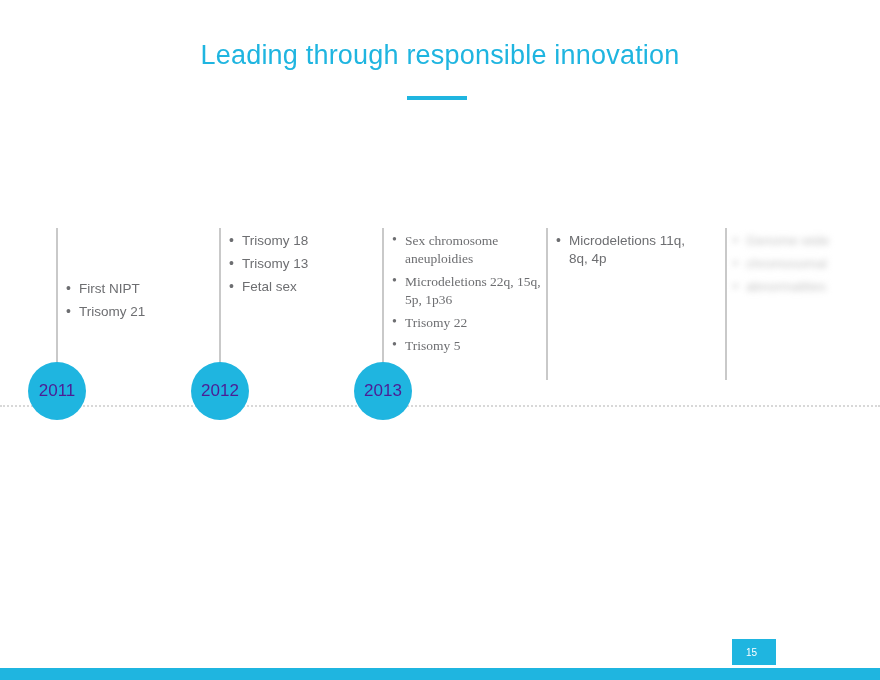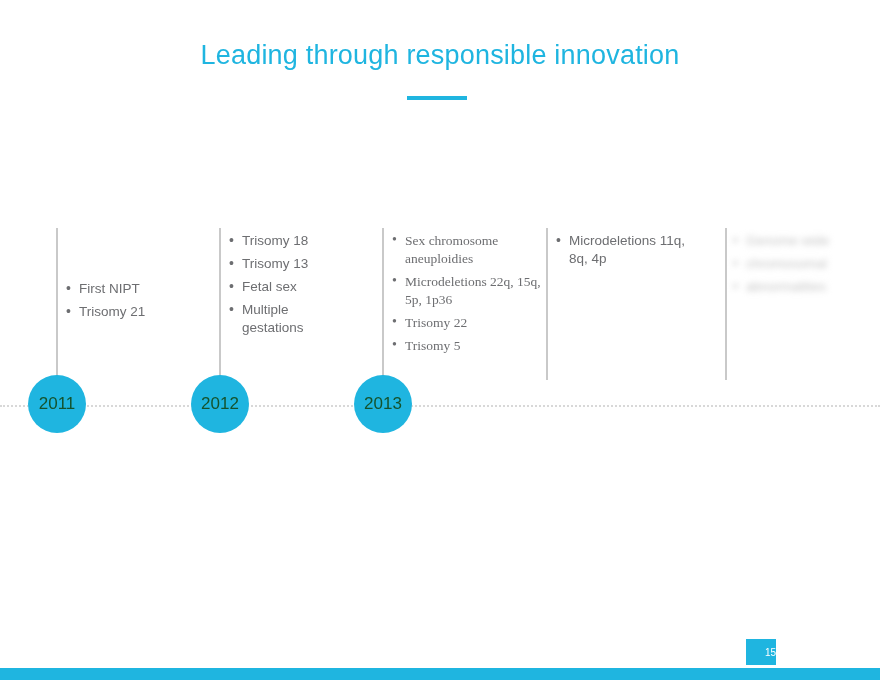--- a/index.html
+++ b/index.html
@@ -46,26 +46,26 @@
     position: absolute;
     left: 0;
     top: 405px;
     width: 880px;
     height: 0;
     border-top: 2px dotted #d8d8d8;
   }
   
   .node {
     position: absolute;
-    top: 375px;
+    top: 362px;
     width: 58px;
     height: 58px;
     border-radius: 50%;
     background: #1fb5e0;
-    color: #14532d;
+    color: #4c1d95;
     font-size: 17px;
     display: flex;
     align-items: center;
     justify-content: center;
   }
   .stem {
     position: absolute;
     width: 2px;
     background: #c9c9c9;
   }
@@ -115,21 +115,22 @@
     position: absolute;
     right: 0;
     bottom: 15px;
     width: 30px;
     height: 26px;
     background: #1fb5e0;
     color: #ffffff;
     font-size: 10px;
     display: flex;
     align-items: center;
-    justify-content: flex-end;
+    justify-content: flex-start;
+    padding-left: 14px;
   }
   .topline {
     position: absolute;
     left: 0;
     top: 0;
     width: 880px;
     height: 3px;
     background: #ffffff;
   }
 </style>
@@ -152,21 +153,20 @@
   </div>
   <div class="node" style="left:28px;">
     <span>2011</span>
   </div>
 
   <div class="stem" style="left:219px; top:228px; height:152px;"></div>
   <div class="bullets" style="left:229px; top:232px; width:112px;">
     <div class="b">Trisomy 18</div>
     <div class="b">Trisomy 13</div>
     <div class="b">Fetal sex</div>
-    <div class="b">Multiple gestations</div>
   </div>
   <div class="node" style="left:191px;">
     <span>2012</span>
   </div>
 
   <div class="stem" style="left:382px; top:228px; height:152px;"></div>
   <div class="bullets" style="left:392px; top:232px; width:150px;font-family:Liberation Serif, serif;">
     <div class="b">Sex chromosome aneuploidies</div>
     <div class="b">Microdeletions 22q, 15q, 5p, 1p36</div>
     <div class="b">Trisomy 22</div>

